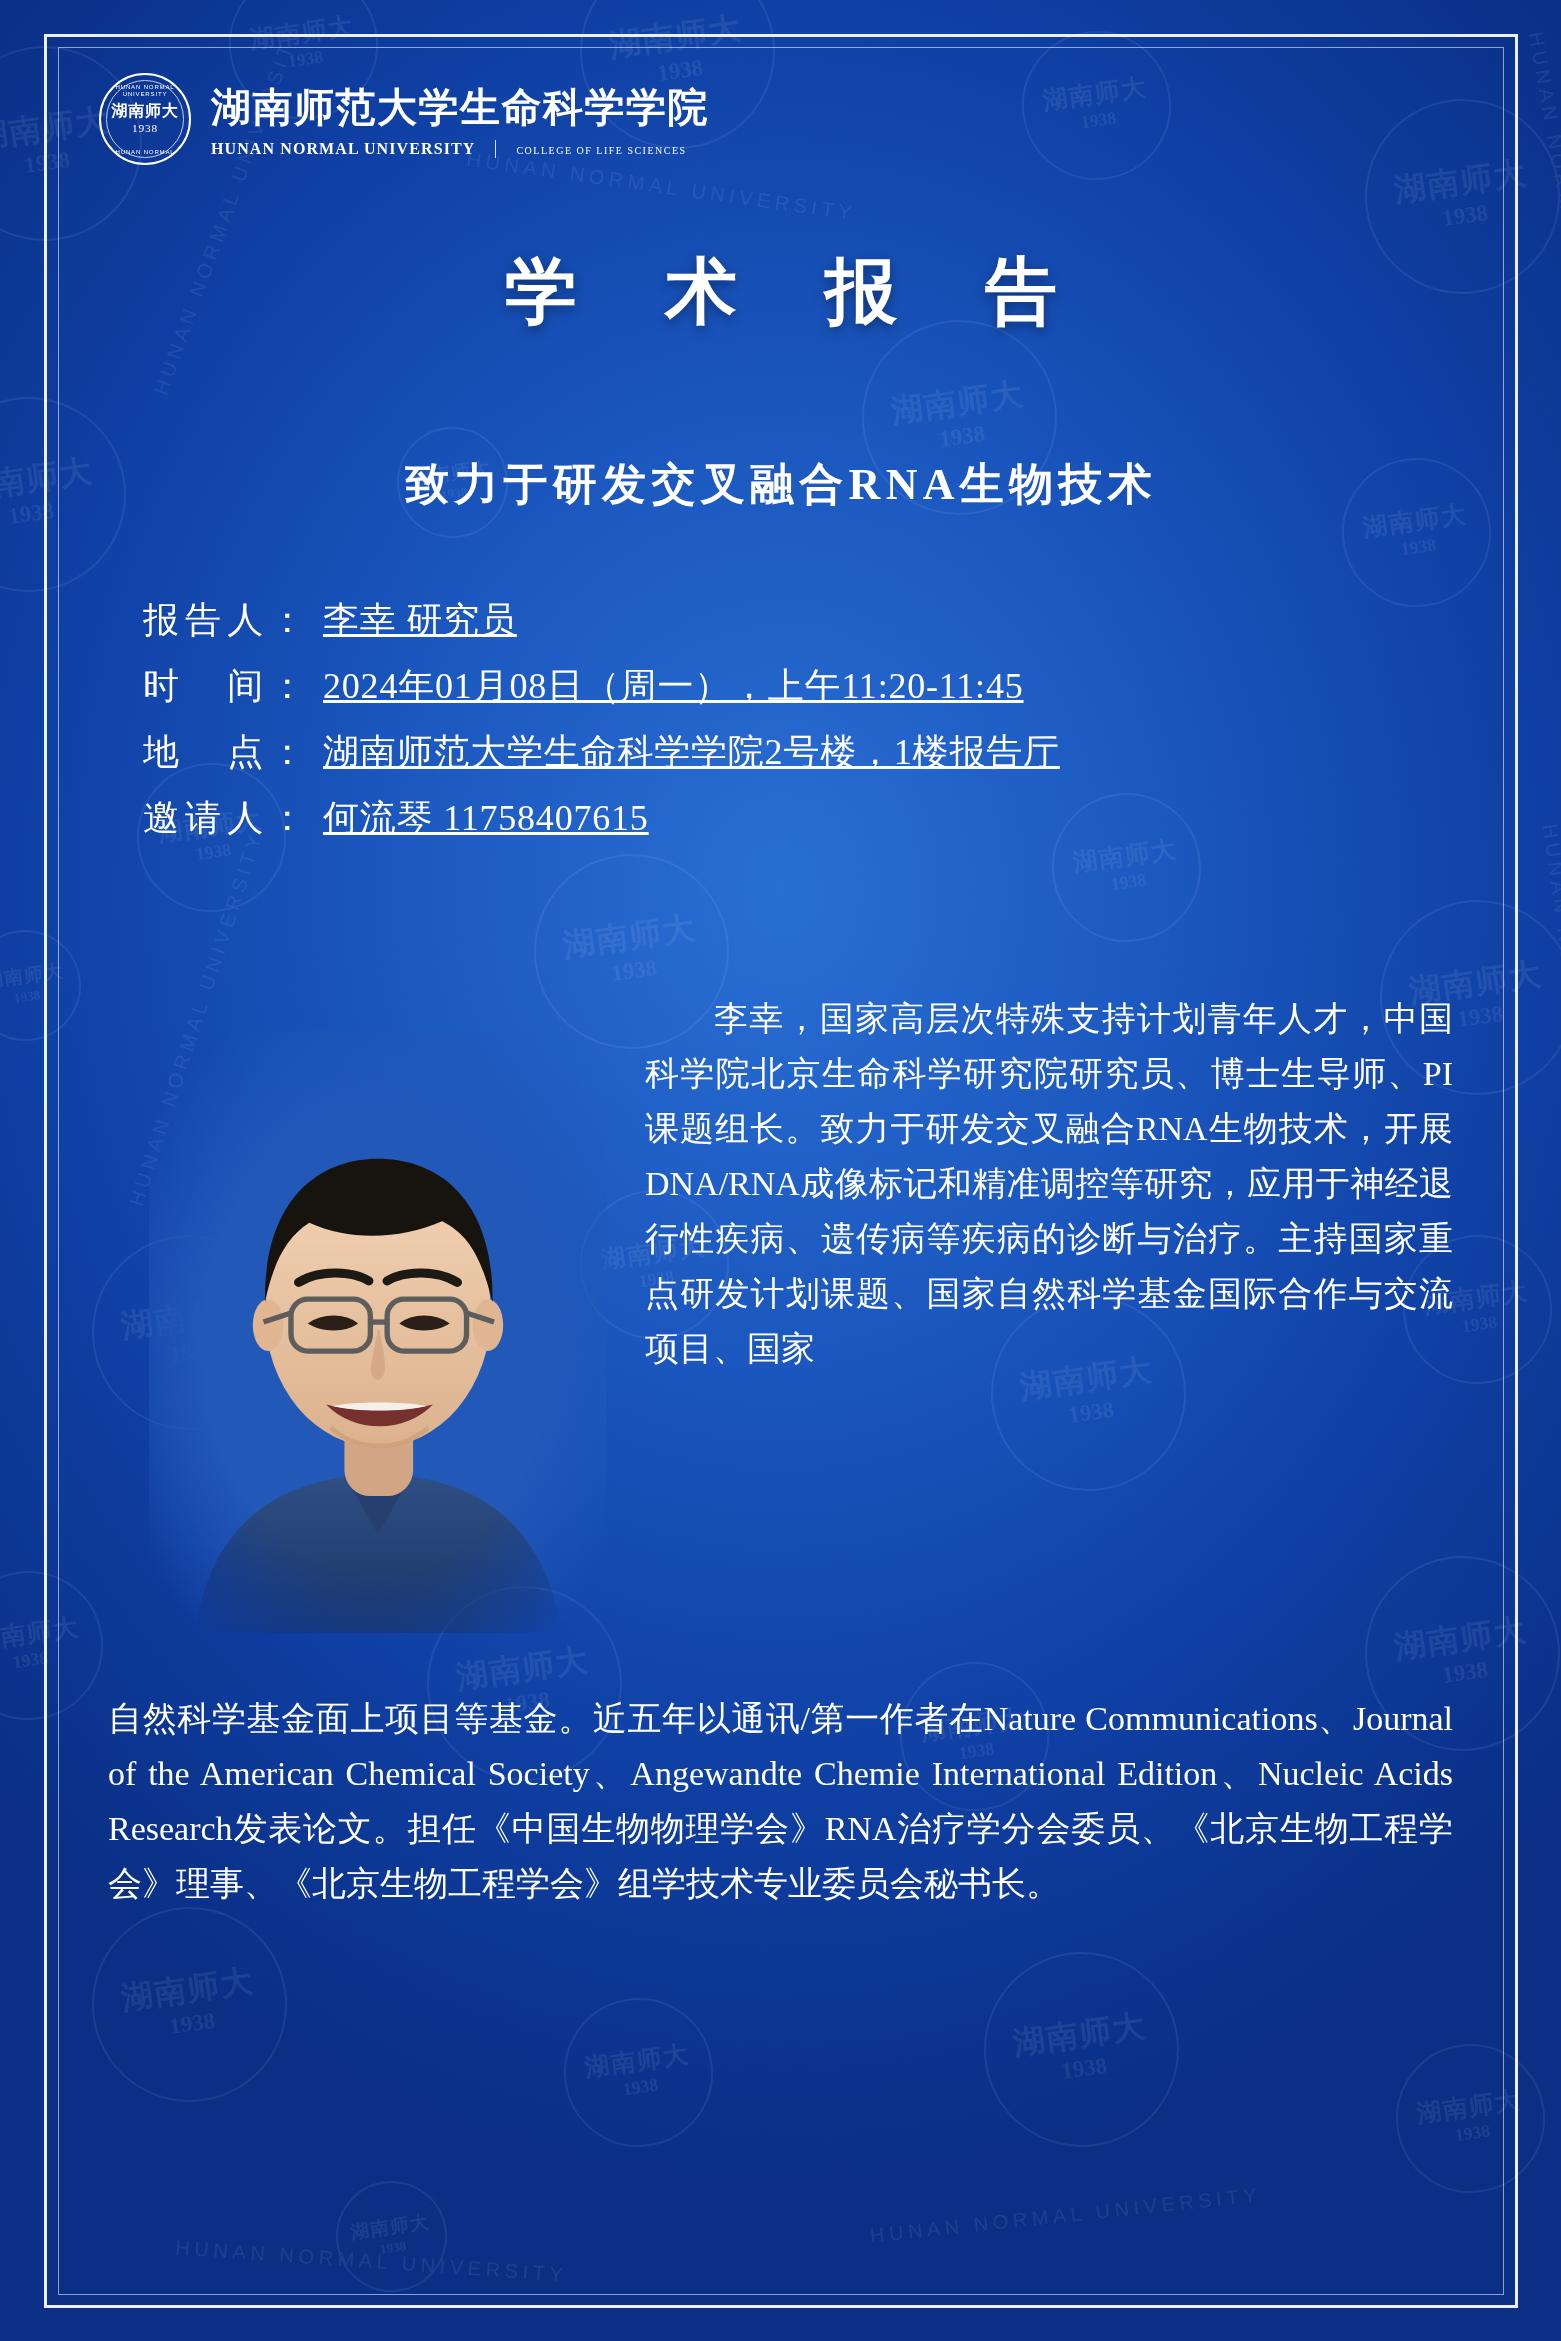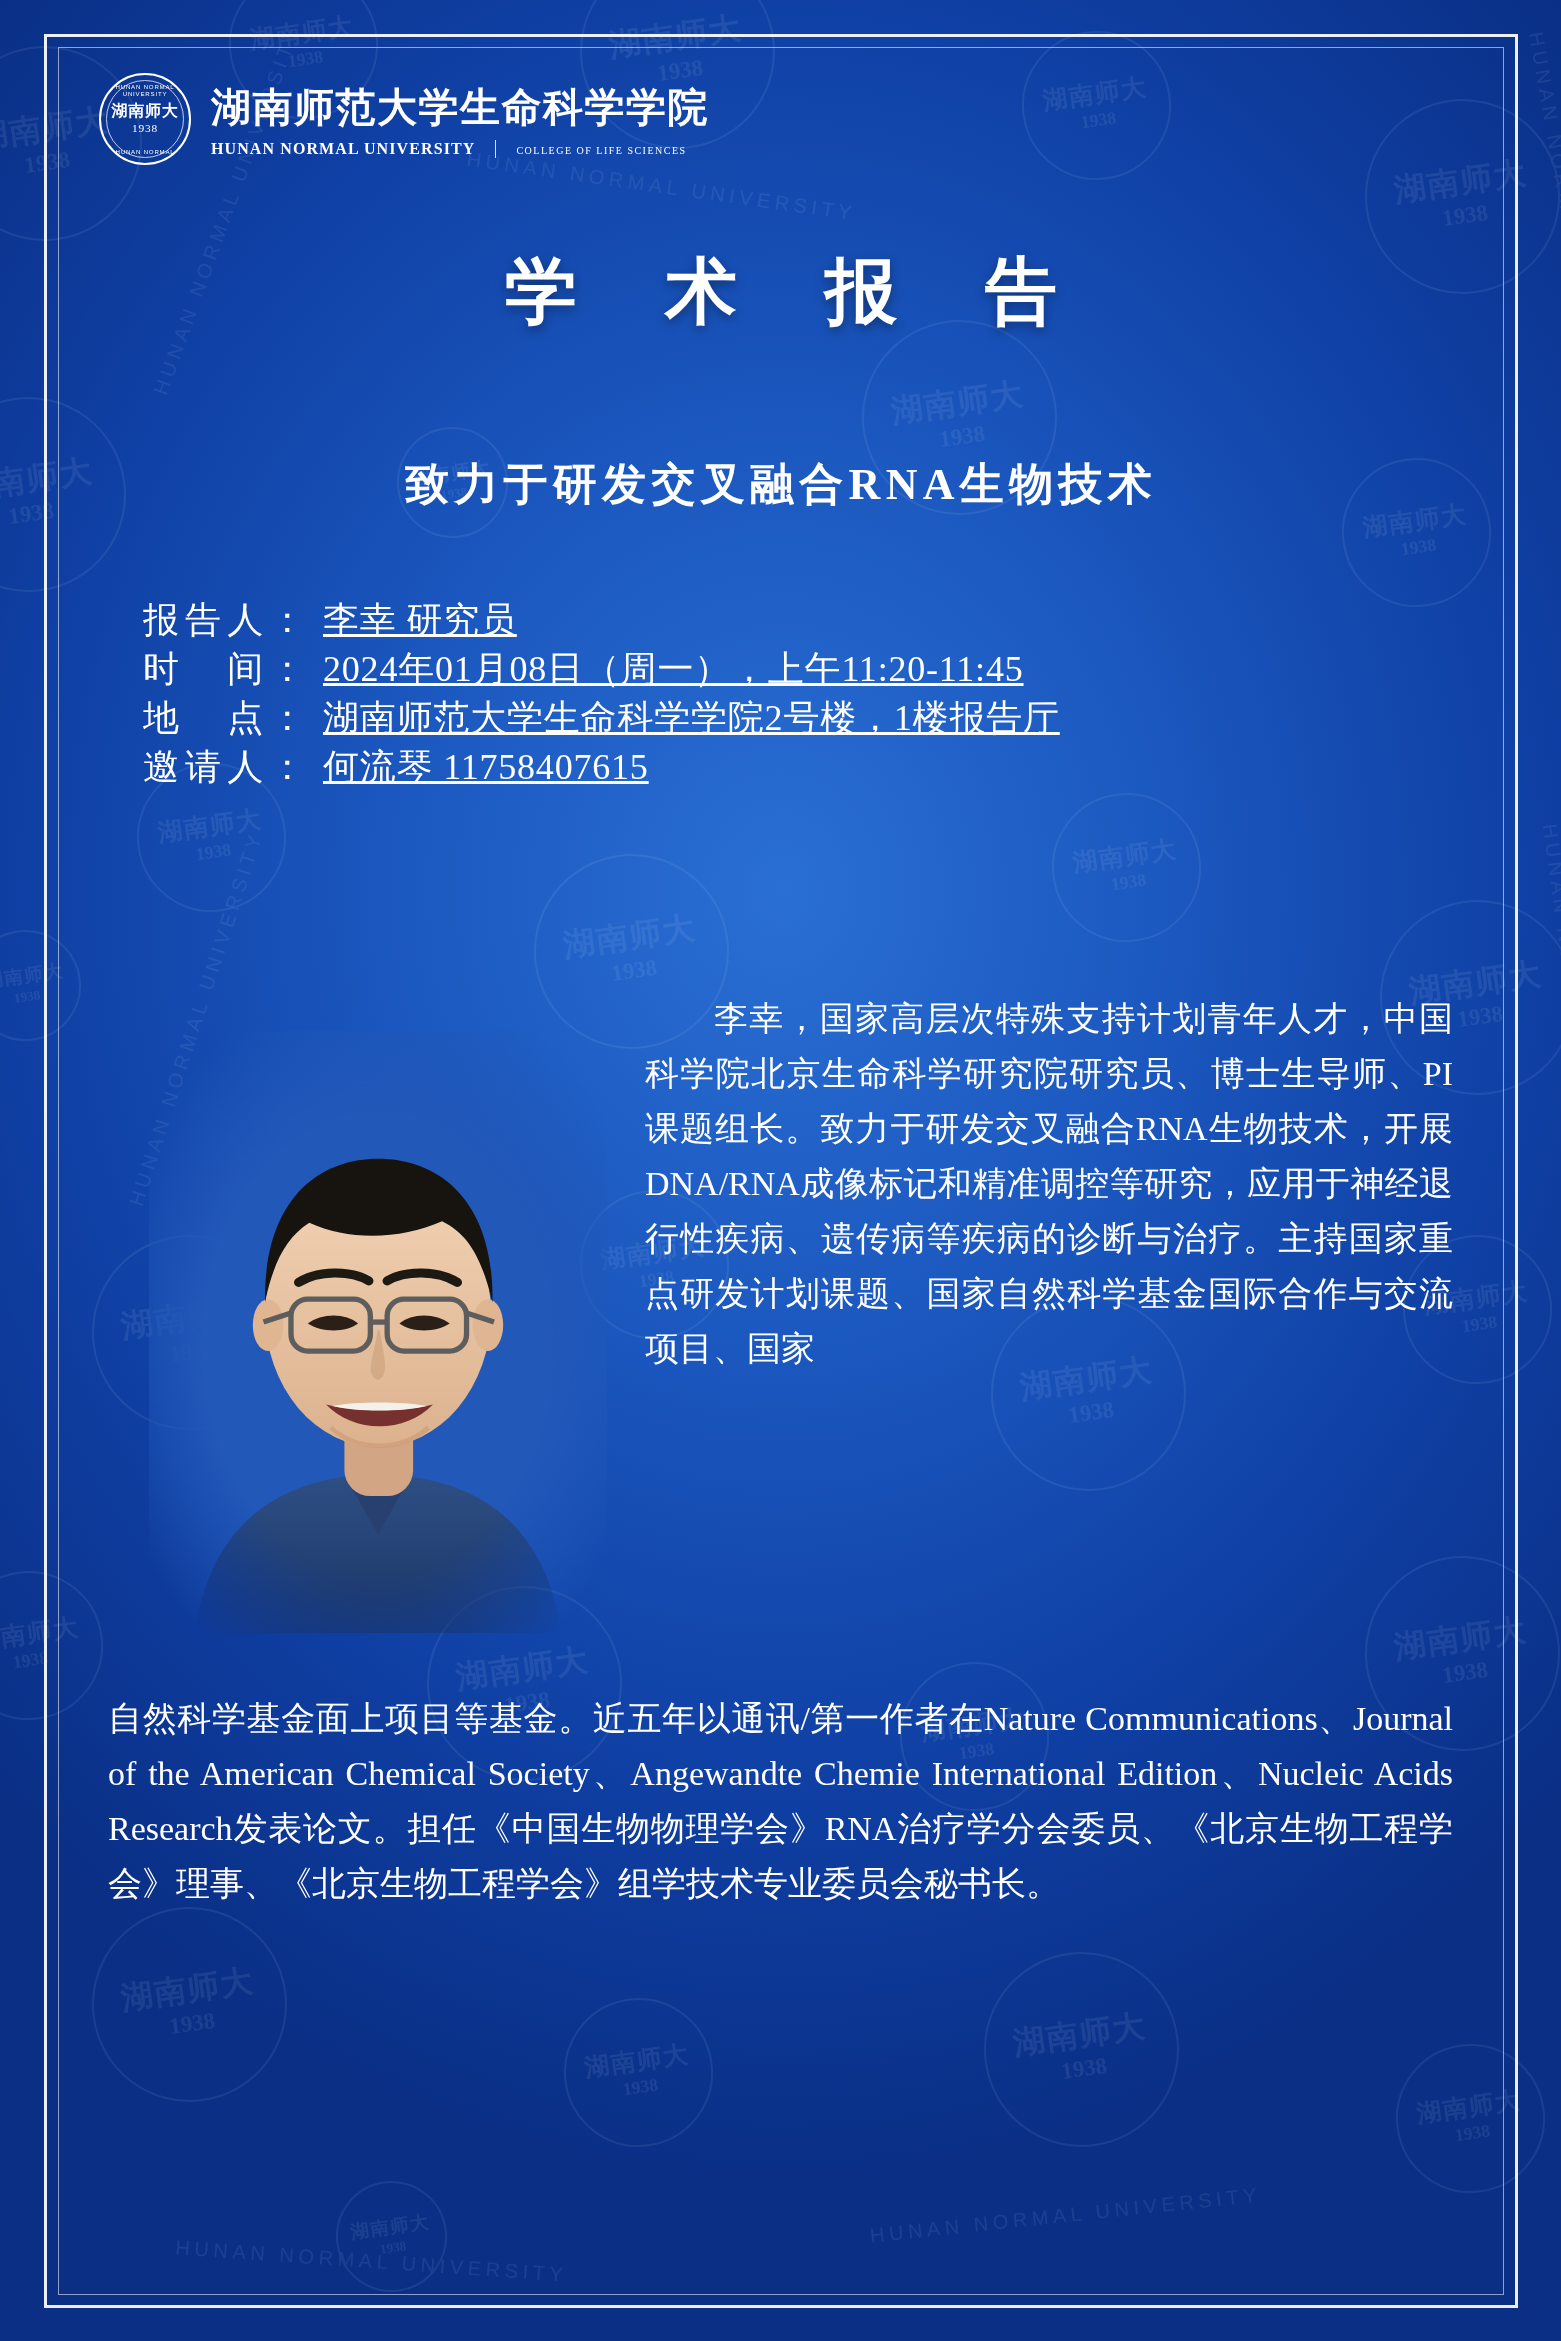--- a/index.html
+++ b/index.html
@@ -158,20 +158,21 @@
     font-family: "Liberation Serif", serif;
   }
 
   
   .info {
     position: absolute;
     left: 143px;
     top: 596px;
     display: flex;
     flex-direction: column;
+    gap: 17px;
   }
   .info-row {
     display: flex;
     align-items: baseline;
     font-size: 36px;
     letter-spacing: 0.8px;
     white-space: nowrap;
   }
   .info-label {
     width: 180px;

